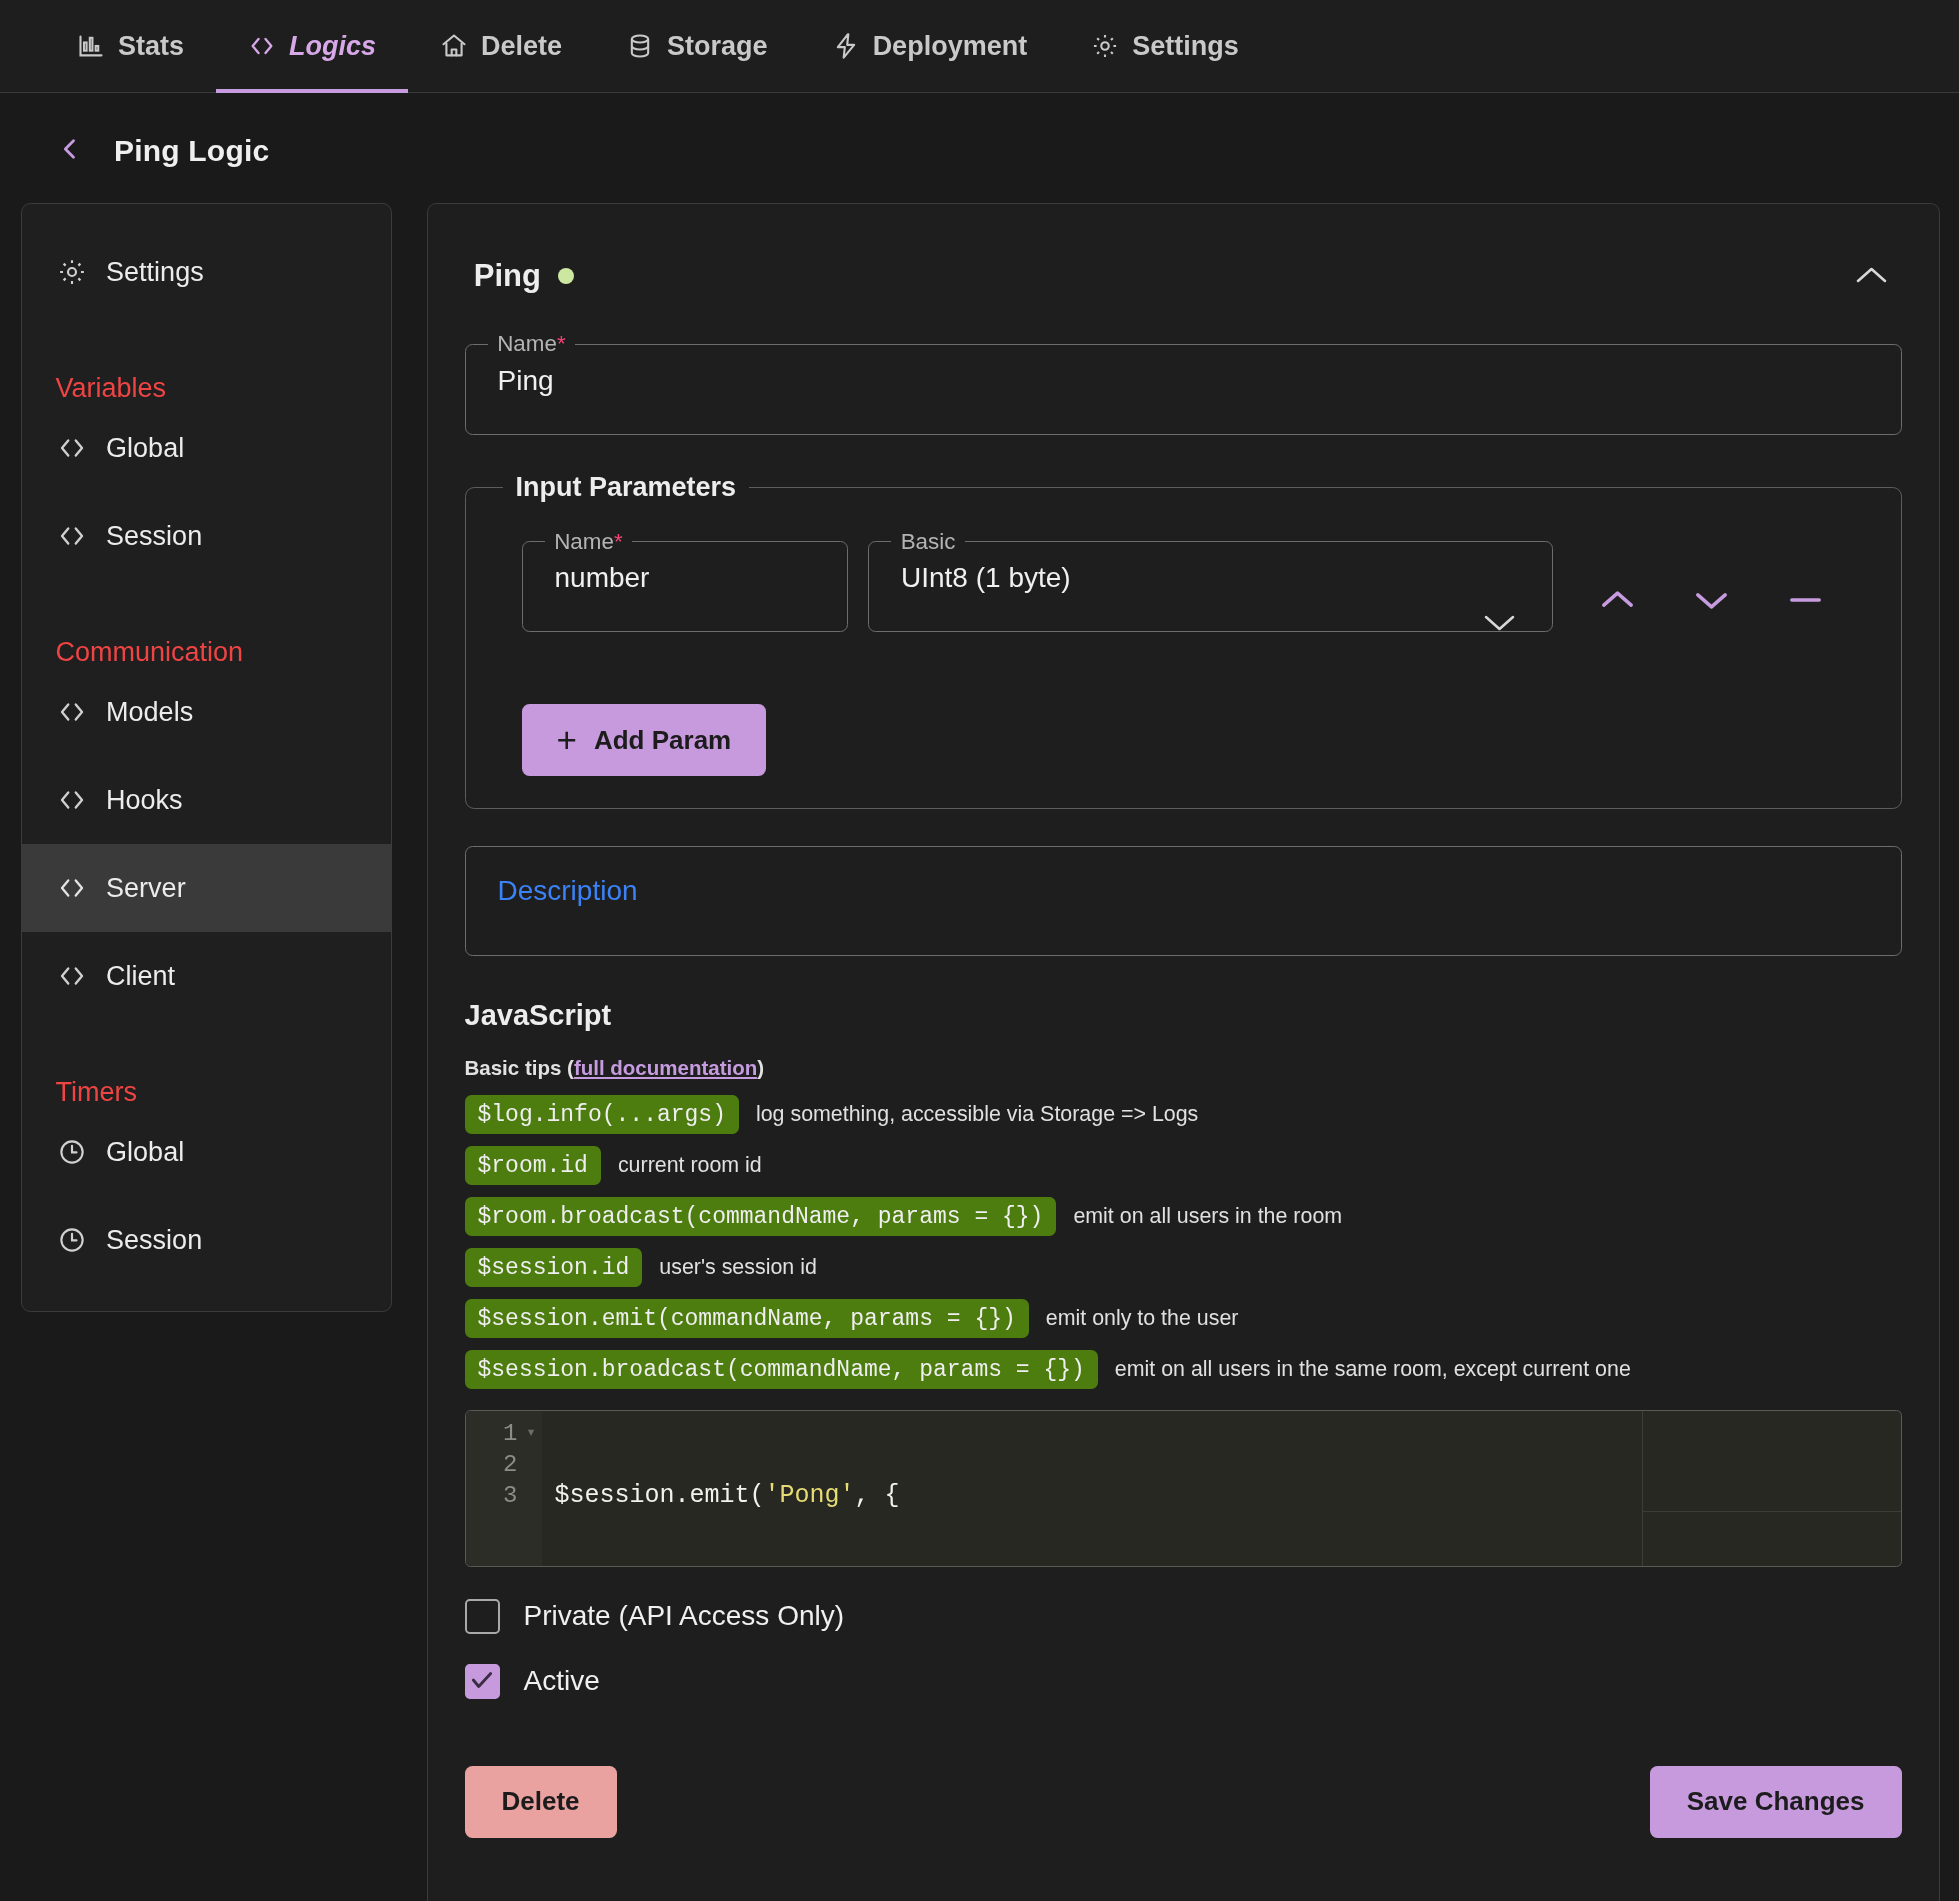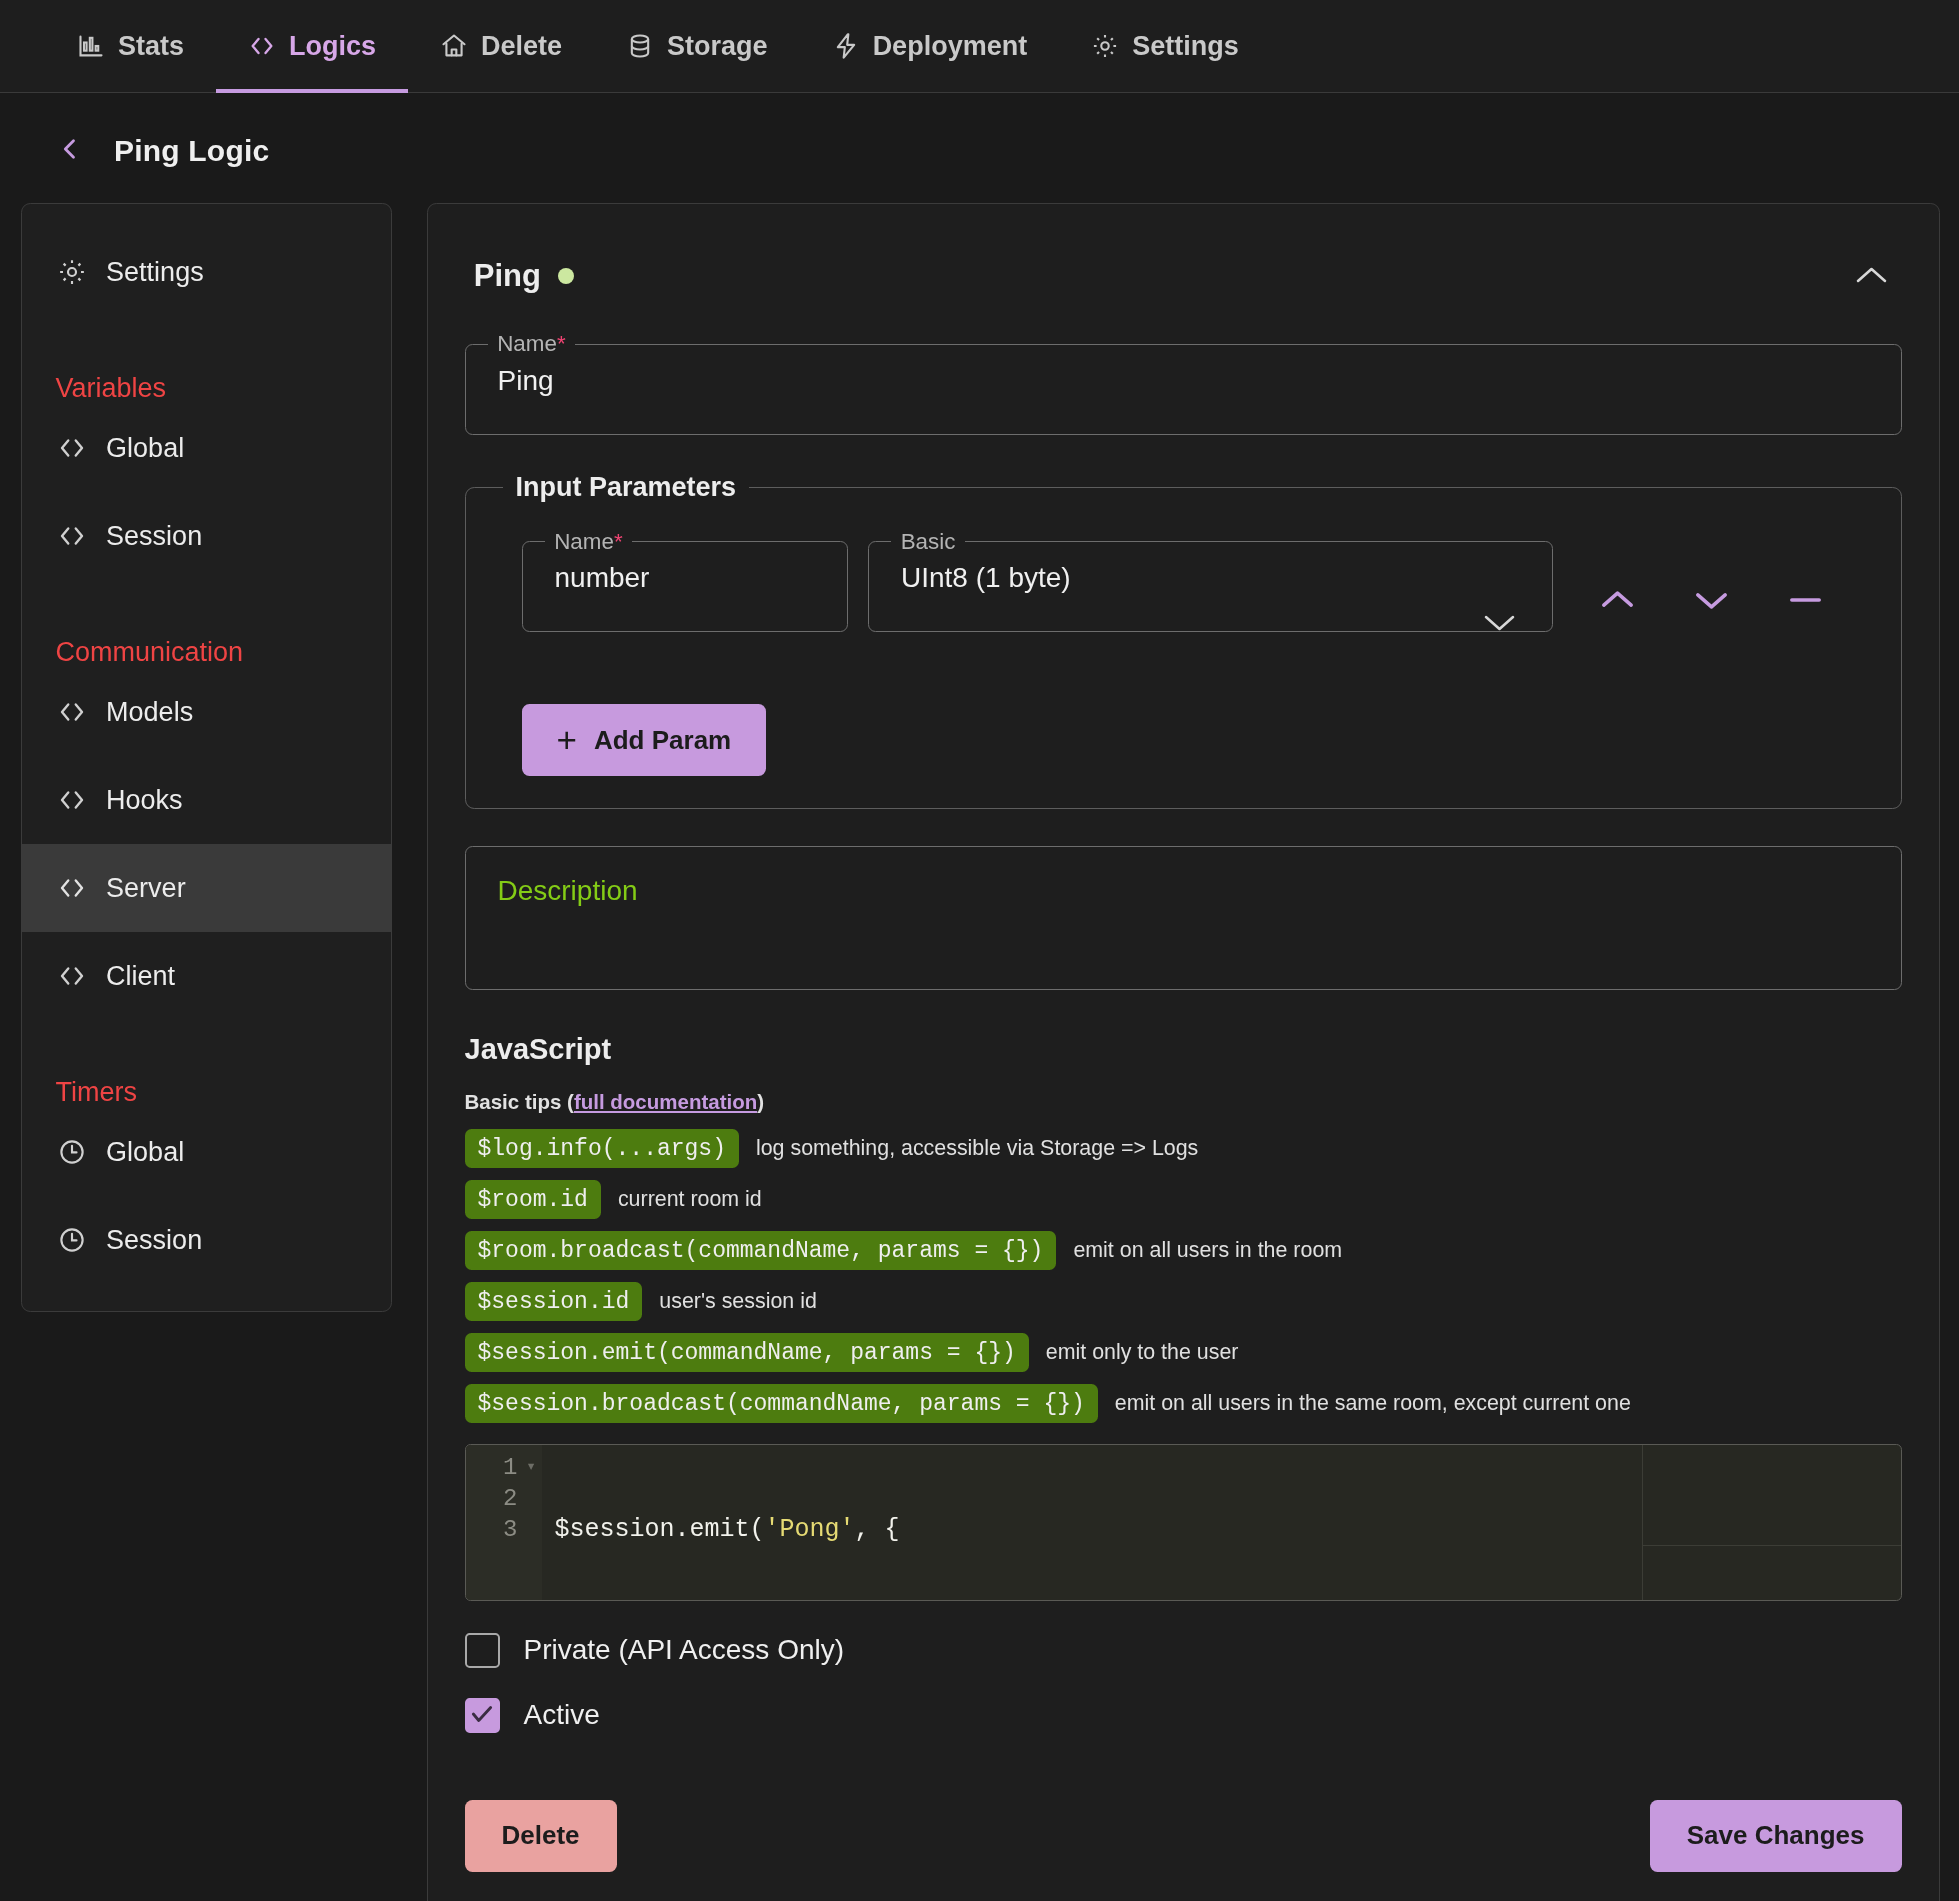--- a/index.html
+++ b/index.html
@@ -25,21 +25,21 @@
   .navtab {
     display: flex; align-items: center; gap: 13px;
     padding: 0 32px;
     height: 93px;
     color: #c9c9c9;
     font-size: 27px;
     font-weight: 600;
     cursor: pointer;
     position: relative;
   }
-  .navtab.active { color: #d7a7e8; }
+  .navtab.active { color: #d7a7e8; font-style: italic; }
   .navtab.active::after {
     content: "";
     position: absolute; left: 0; right: 0; bottom: -0.9px;
     height: 4.7px; background: #c69be0;
   }
   .navicon { width: 28px; height: 28px; display:inline-flex; align-items:center; justify-content:center; }
   .navicon svg { width: 28px; height: 28px; }
 
   
   .pagehead {
@@ -167,24 +167,24 @@
     padding: 20.5px 35px;
     display: inline-flex; align-items: center; gap: 17px;
     cursor: pointer;
   }
   .plus { font-size: 35px; font-weight: 400; line-height: 24px; }
 
   
   .descbox {
     border: 0.9px solid #6d6d6d;
     border-radius: 7.5px;
-    height: 144px;
+    height: 110px;
     padding: 28px 32px;
     font-size: 28px;
-    color: #84cc16;
+    color: #3b82f6;
     margin-bottom: 43px;
   }
 
   
   .js-title { font-size: 29px; font-weight: 700; color: #ededed; margin-bottom: 24px; }
   .tips-head { font-size: 20.5px; font-weight: 700; color: #e2e2e2; margin-bottom: 15px; }
   .tips-head a { color: #c69be0; text-decoration: underline; }
   .tip { display: flex; align-items: center; gap: 17px; margin-bottom: 12px; }
   .chip {
     background: #4d7c0f;

